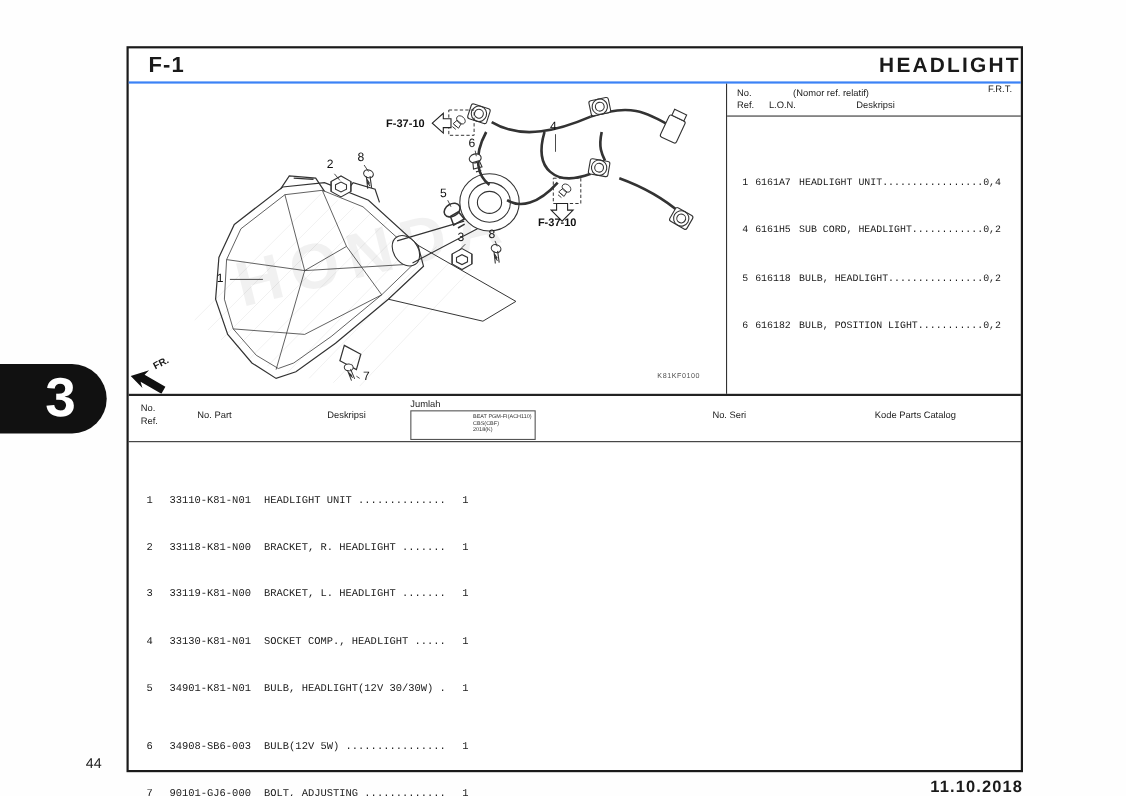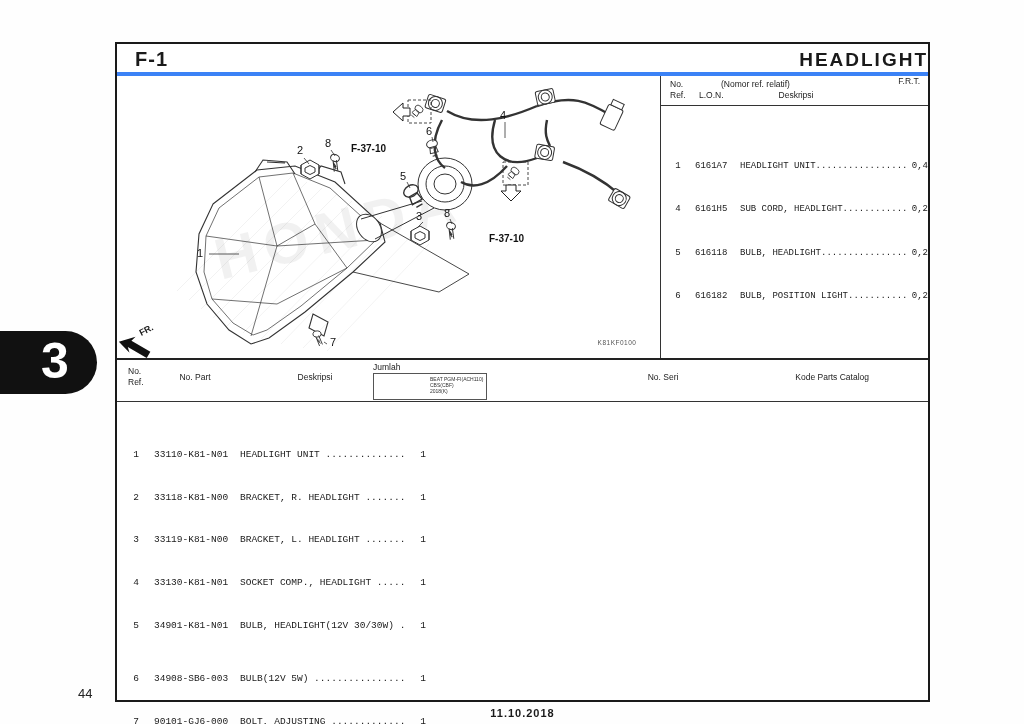--- a/index.html
+++ b/index.html
@@ -6,37 +6,37 @@
   body { width:1024px; height:724px; background:#fff; font-family:"Liberation Sans", sans-serif; color:#1a1a1a; }
   .page { position:relative; width:1024px; height:724px; background:#fefefe; overflow:hidden; }
 
   
   .side-tab { position:absolute; left:0; top:331px; width:97px; height:63px; background:#111;
               border-radius:0 32px 32px 0; }
   .side-tab span { position:absolute; left:0; top:1px; width:110px; text-align:center;
                    font-size:50px; font-weight:bold; color:#fff; font-family:"Liberation Sans", sans-serif; }
 
   .page-num { position:absolute; left:78px; top:686px; font-size:13px; color:#222; }
-  .footer-date { position:absolute; left:115px; top:707px; width:815px; text-align:center;
-                 font-size:11px; font-weight:bold; letter-spacing:1px; }
+  .footer-date { position:absolute; left:115px; top:707px; width:815px; text-align:right;
+                 font-size:15px; font-weight:bold; letter-spacing:1px; }
 
   
   .frame { position:absolute; left:115px; top:42px; width:815px; height:660px;
            border:2px solid #1a1a1a; background:#fff; }
 
-  .titlebar { position:relative; height:32px; border-bottom:4px solid #3b82f6; }
+  .titlebar { position:relative; height:32px; border-bottom:2px solid #3b82f6; }
   .sec-code { position:absolute; left:18px; top:4px; font-size:20px; font-weight:bold; letter-spacing:1px; }
   .doc-title { position:absolute; left:0; right:0; top:5px; text-align:right;
                font-size:19px; font-weight:bold; letter-spacing:2px; }
 
   
   .diagram { position:absolute; left:0; top:32px; width:543px; height:282px; }
   .diagram svg { position:absolute; left:0; top:0; }
   .callout { position:absolute; font-size:11px; color:#111; }
-  .refbox-label { position:absolute; font-size:10px; font-weight:bold; color:#111;margin-top:36px; }
+  .refbox-label { position:absolute; font-size:10px; font-weight:bold; color:#111; }
   .diagram-code { position:absolute; left:460px; top:263px; width:80px; text-align:center;
                   font-size:6.5px; color:#555; letter-spacing:.5px; }
   .fr-label { position:absolute; left:22px; top:249px; font-size:9px; font-weight:bold;
               transform:rotate(-27deg); }
   .watermark { position:absolute; left:95px; top:120px; font-size:58px; font-weight:bold;
                color:rgba(0,0,0,0.055); transform:rotate(-14deg); letter-spacing:8px; }
 
   
   .ref-panel { position:absolute; left:543px; top:32px; width:268px; height:282px; border-left:1px solid #333; }
   .rp-head { position:relative; height:30px; border-bottom:1px solid #333; font-size:8.5px; color:#222; }
@@ -44,23 +44,23 @@
   .h-no   { left:9px;  top:3px; }
   .h-ref  { left:9px;  top:14px; }
   .h-lon  { left:38px; top:14px; }
   .h-rel  { left:60px; top:3px;  width:130px; text-align:left; }
   .h-desc { left:75px; top:14px; width:120px; text-align:center; }
   .h-frt  { right:8px; top:0; }
   .rp-rows { padding-top:12px; font-family:"Liberation Mono","DejaVu Sans Mono",monospace;
              font-size:9px; line-height:10.8px; white-space:pre; }
   .rp-row { display:flex; }
   .rr-ref { width:14px; margin-left:10px; text-align:center; }
-  .rr-lon { width:40px; margin-left:10px; }
+  .rr-lon { width:40px; margin-left:0;text-align:center; }
   .rr-desc{ margin-left:5px; }
-  .rr-frt { margin-left:auto; padding-right:0; }
+  .rr-frt { margin-left:auto; padding-right:18px; }
 
   
   .parts-table { position:absolute; left:0; right:0; top:314px; bottom:0; border-top:2px solid #222; }
   .pt-head { position:relative; height:42px; border-bottom:1px solid #333; font-size:8.5px; color:#222; }
   .pt-head span { position:absolute; }
   .p-no   { left:11px; top:6px; }
   .p-ref  { left:11px; top:17px; }
   .p-part { left:38px;  top:12px; width:80px;  text-align:center; }
   .p-desc { left:156px; top:12px; width:84px;  text-align:center; }
   .p-seri { left:496px; top:12px; width:100px; text-align:center; }

